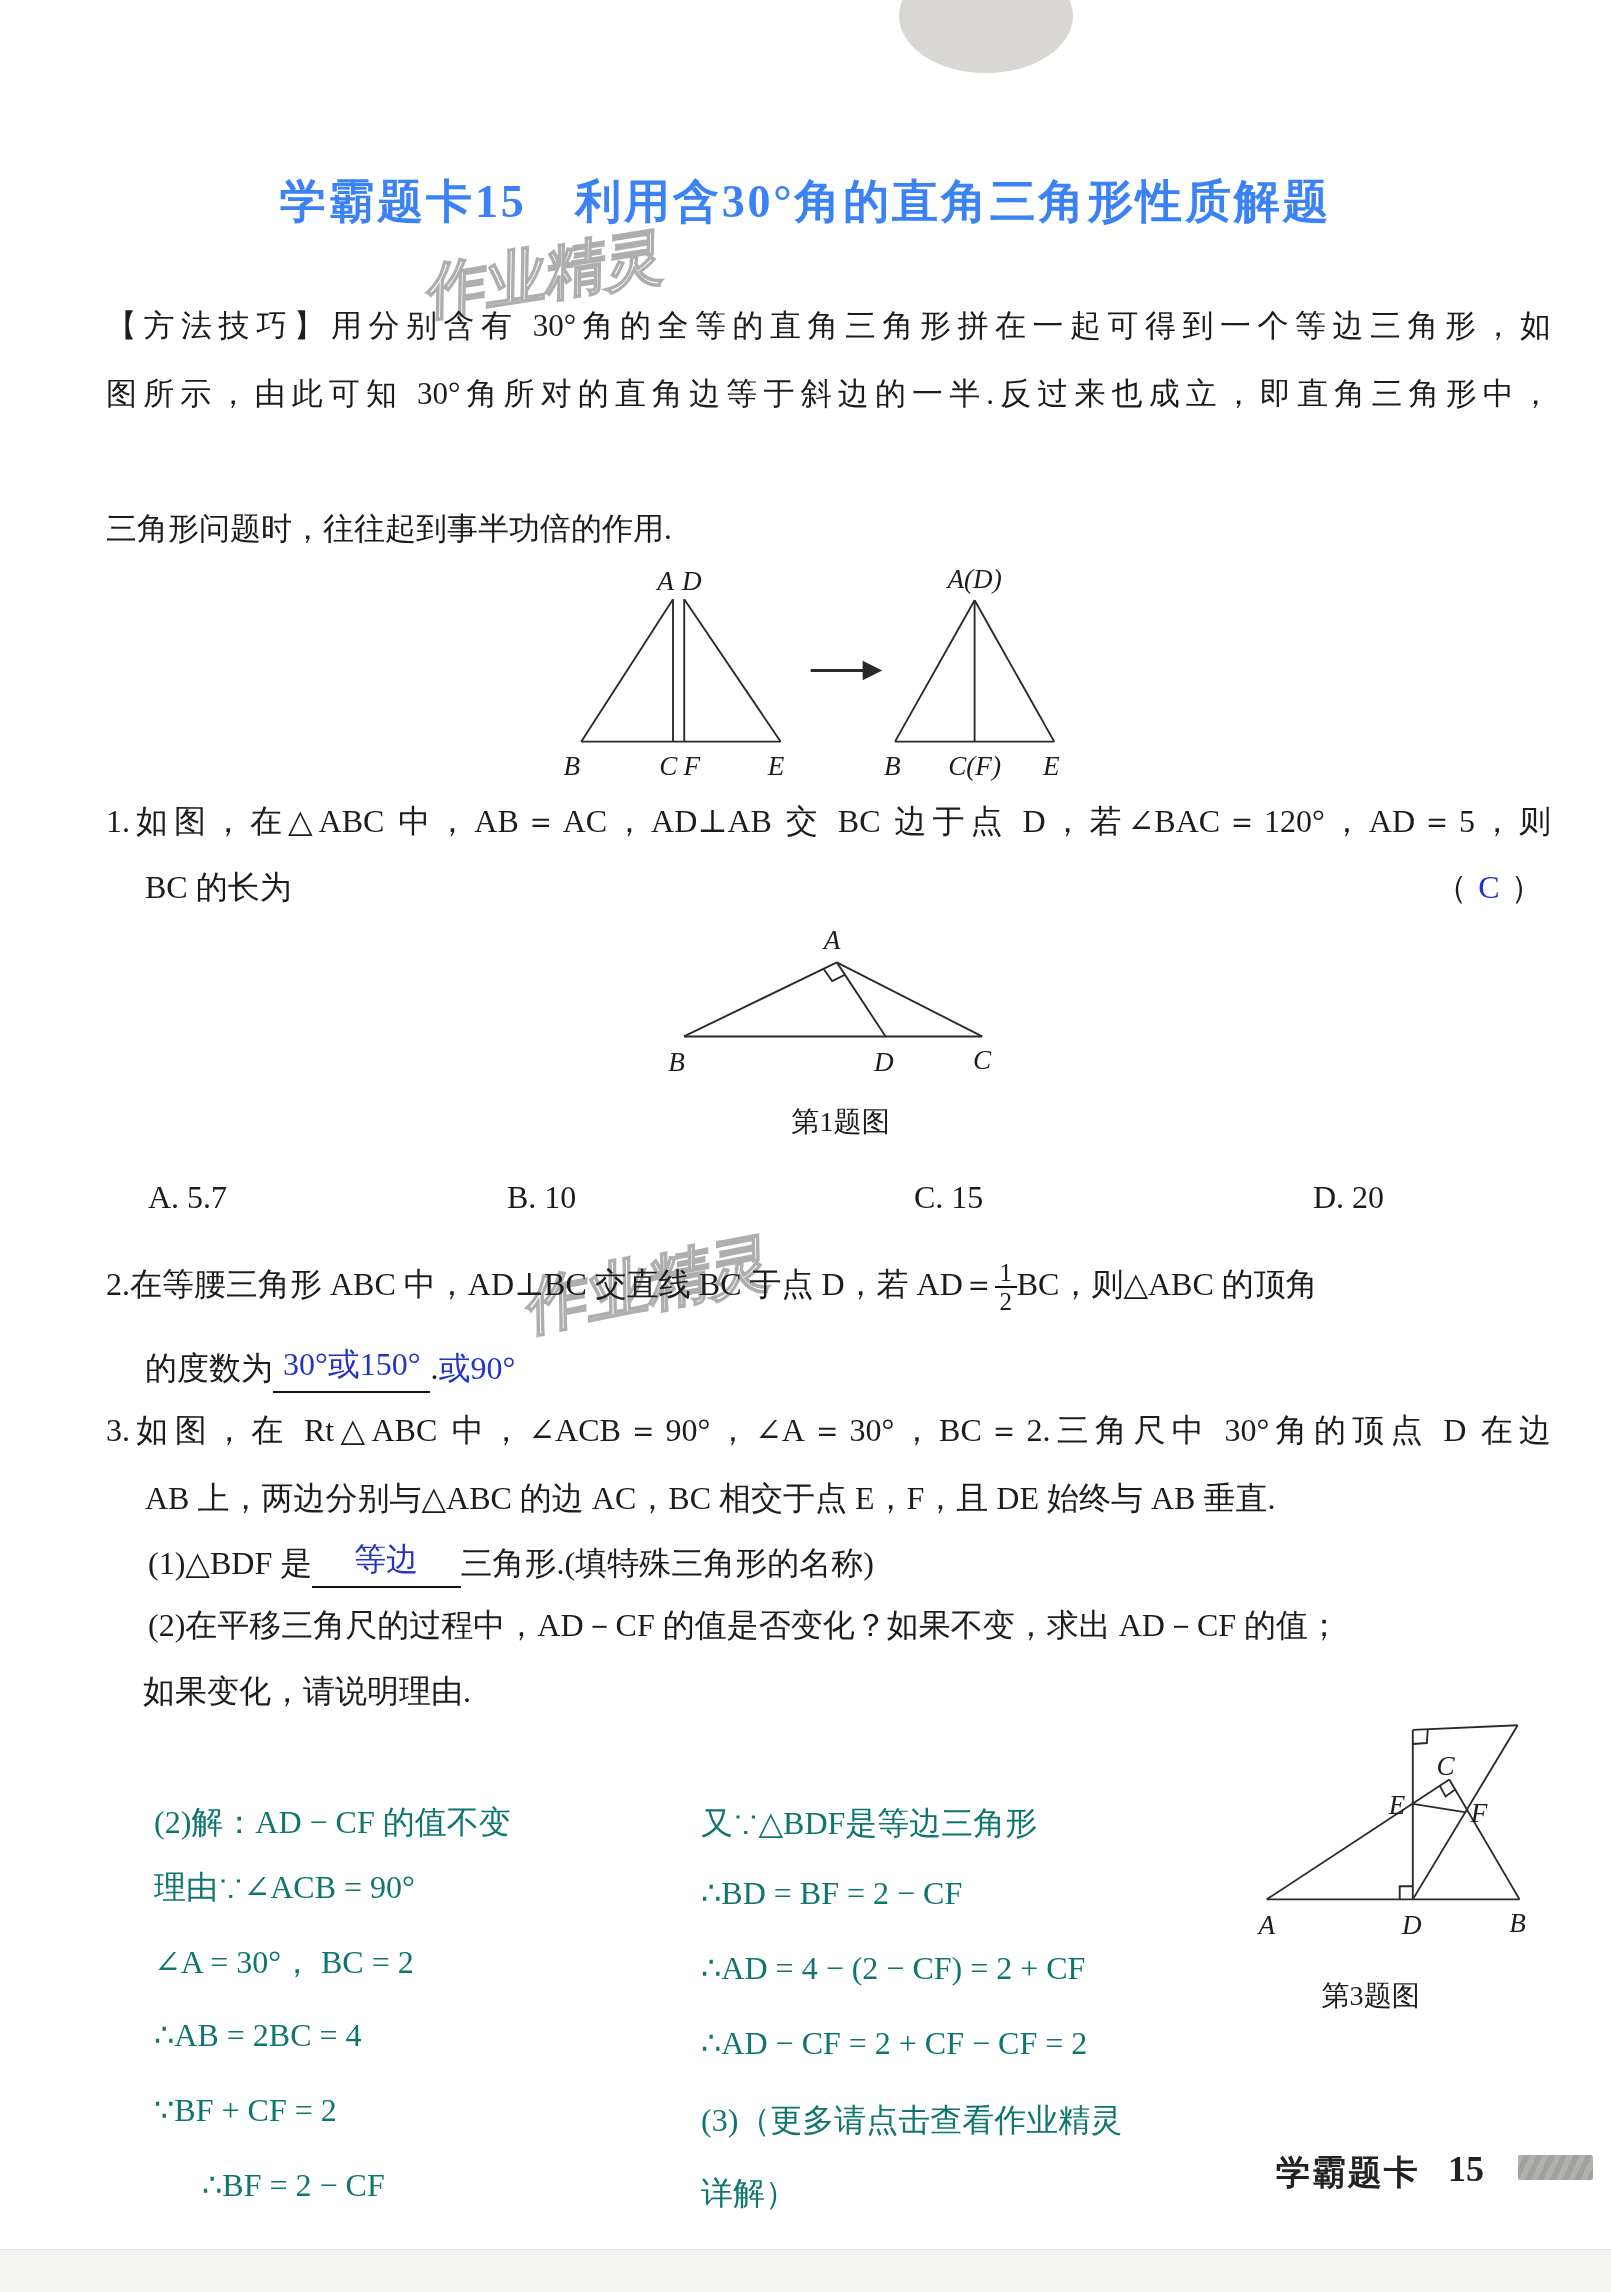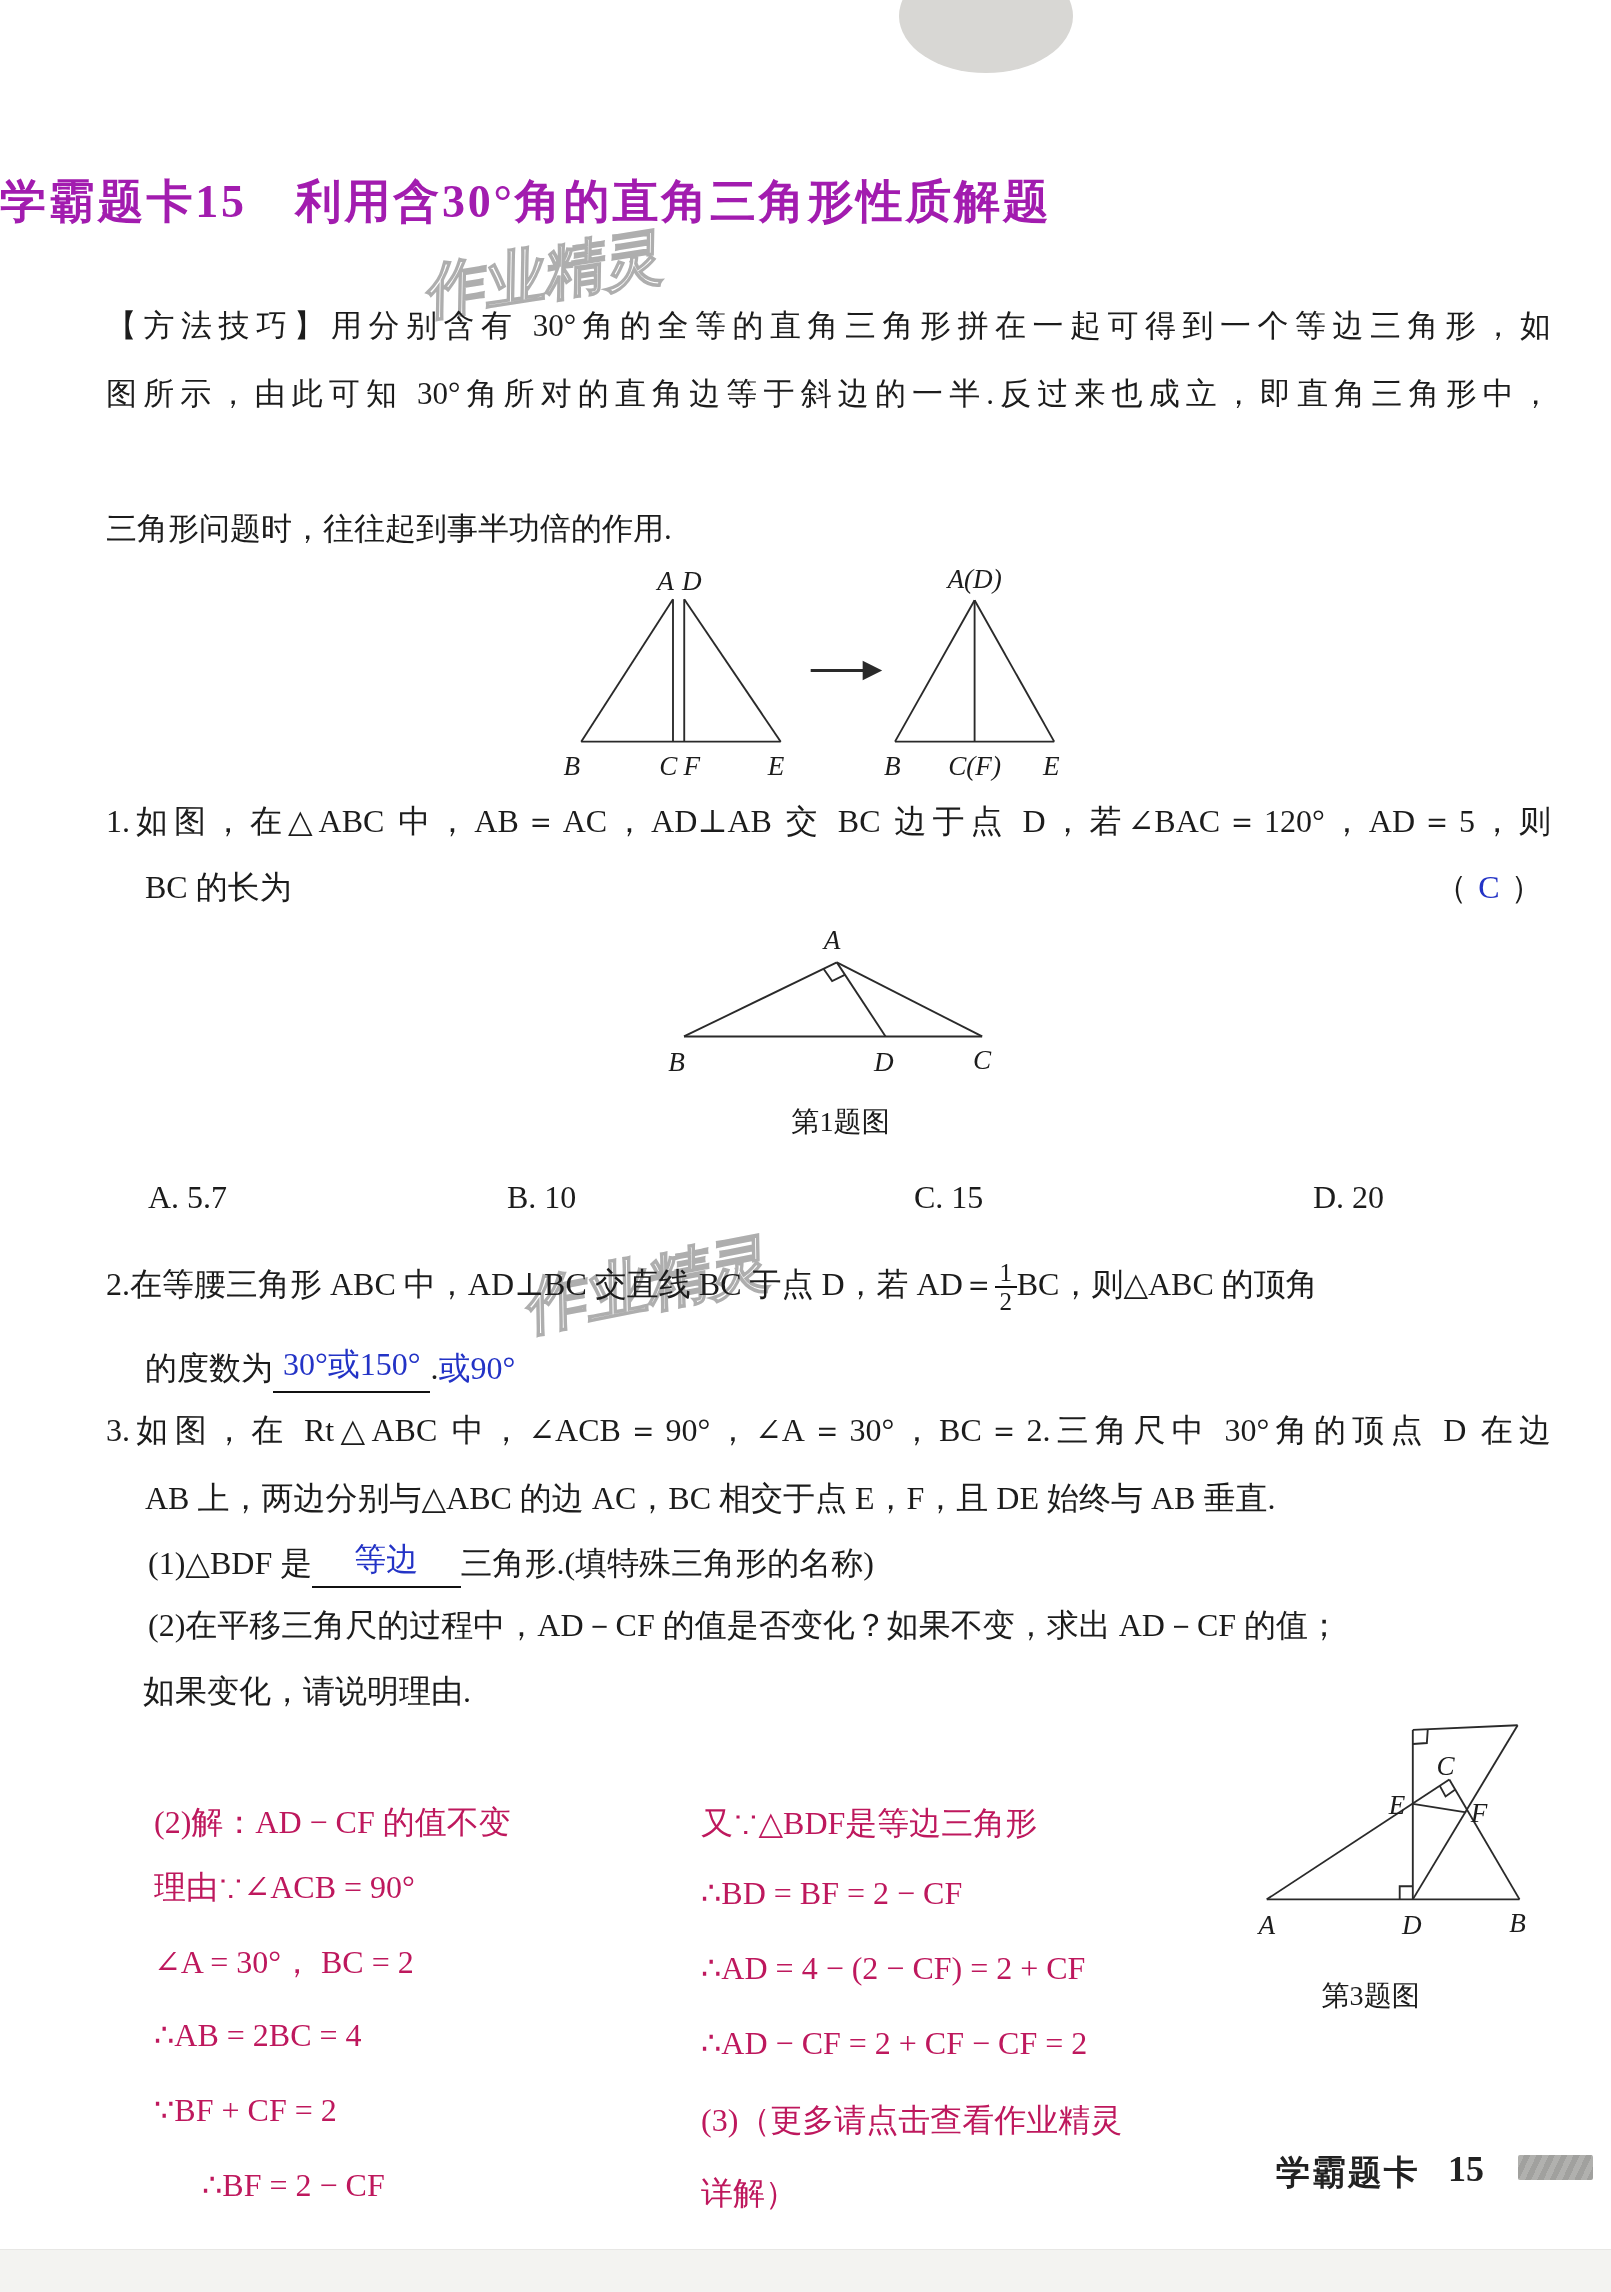--- a/index.html
+++ b/index.html
@@ -5,22 +5,22 @@
   html,body{margin:0;padding:0;background:#ffffff;}
   #page{
     position:relative;width:1611px;height:2293px;margin:0 auto;background:#ffffff;
     overflow:hidden;font-family:"Liberation Serif","DejaVu Serif",serif;color:#1c1c1c;
   }
   .abs{position:absolute;}
   .txt{font-size:32px;white-space:nowrap;}
   .jline{white-space:normal;text-align:justify;text-align-last:justify;}
   .blue{color:#2333c6;}
   #title{
-    left:0;right:0;top:171px;text-align:left;font-size:46px;font-weight:bold;
-    letter-spacing:2.8px;color:#a21caf;
+    left:0;right:0;top:171px;text-align:center;font-size:46px;font-weight:bold;
+    letter-spacing:2.8px;color:#3b82f6;
   }
   .watermark{
     color:transparent;-webkit-text-stroke:1.5px #9a9a9a;
     font-weight:bold;opacity:.8;pointer-events:none;white-space:nowrap;
   }
   #wm1{left:426px;top:234px;font-size:60px;transform:rotate(-9deg) skewX(-10deg);}
   #wm2{left:525px;top:1242px;font-size:62px;transform:rotate(-11deg) skewX(-10deg);}
   .method-line{left:106px;width:1445px;font-size:31px;}
   .p-first{left:106px;width:1445px;font-size:32px;}
   .p-cont{left:145px;font-size:32px;}
@@ -28,21 +28,21 @@
   .fig-label{font-style:italic;font-size:29px;fill:#1c1c1c;}
   .fig-caption{font-size:30px;fill:#1c1c1c;font-style:normal;}
   .frac{display:inline-block;vertical-align:-15px;text-align:center;font-size:25px;line-height:1.02;}
   .frac .num{display:block;border-bottom:2.3px solid #111;padding:0 4.7px 0.9px 4.7px;}
   .frac .den{display:block;padding-top:0.9px;}
   .ans-underline{
     display:inline-block;min-width:150px;text-align:center;
     border-bottom:2.8px solid #111;padding:0 3.7px;
   }
   .ans-underline .blue{display:inline-block;transform:translateY(-3.7px);}
-  .sol{font-size:32px;color:#be185d;white-space:nowrap;}
+  .sol{font-size:32px;color:#0f766e;white-space:nowrap;}
   #footer-label,#footer-page{font-weight:bold;color:#222;}
   #footer-label{left:1276px;top:2150px;font-size:34px;letter-spacing:1.9px;}
   #footer-page{left:1448px;top:2148px;font-size:36px;text-align:center;}
   #footer-badge{
     left:1518px;top:2155px;width:75px;height:25px;border-radius:1.9px;
     background:repeating-linear-gradient(115deg,#a3a3a0 0 5.6px,#90908d 5.6px 11.2px);opacity:.85;
   }
   #top-blob{
     left:899px;top:-41px;width:174px;height:114px;border-radius:50%;
     background:#d8d7d4;

